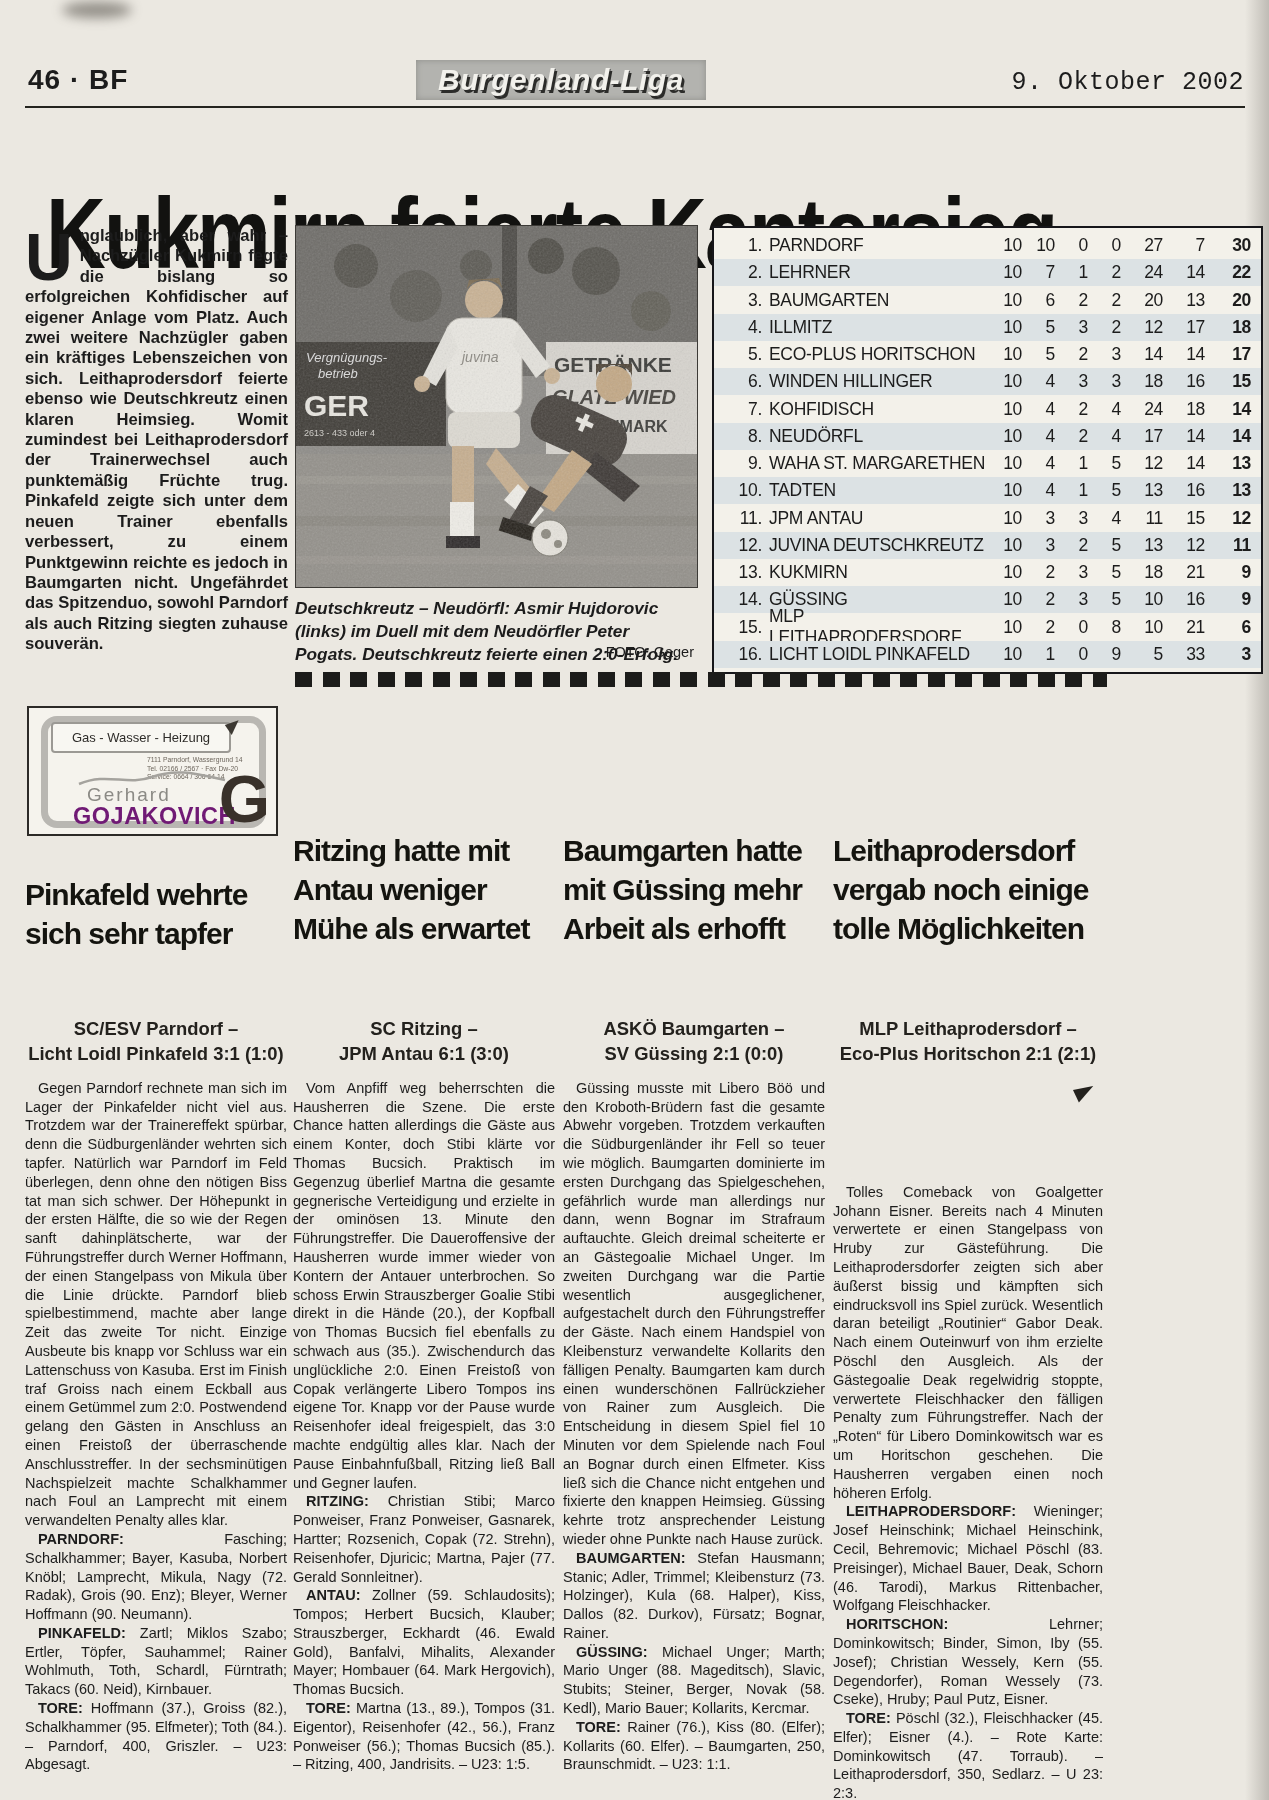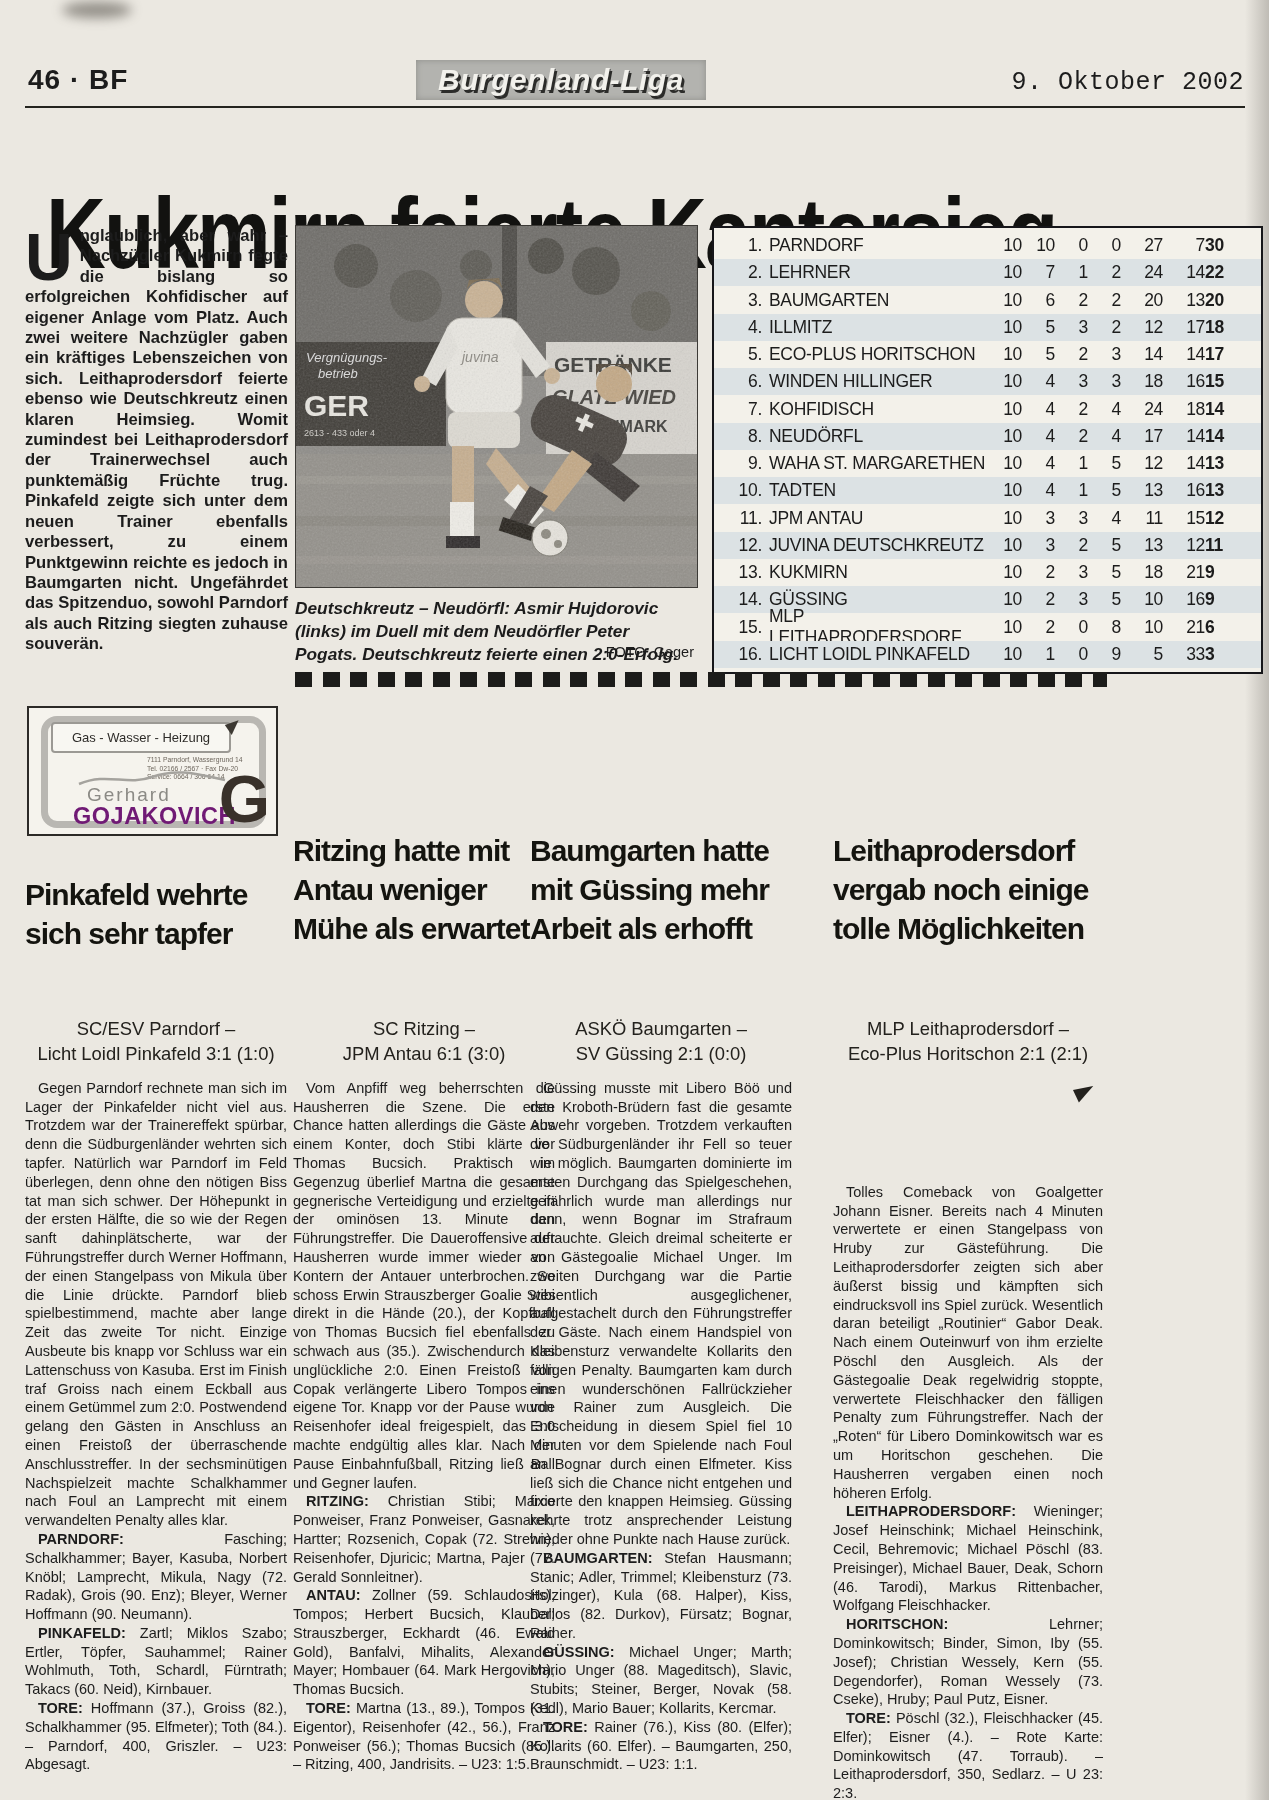--- a/index.html
+++ b/index.html
@@ -41,21 +41,21 @@
   
   .league-table{position:absolute;left:712px;top:226px;width:551px;height:448px;border:2.5px solid #16161a;
         background:#f3f1ea;box-sizing:border-box;padding:4px 0;display:flex;flex-direction:column;justify-content:center;}
   .trow{display:flex;align-items:center;height:27.3px;font-size:17.5px;letter-spacing:-.3px;
         padding:0 10px 0 12px;}
   .trow.shaded{background:#dce2e4;}
   .trow .pos{width:36px;text-align:right;margin-right:7px;}
   .trow .team{flex:1;}
   .trow .n{width:33px;text-align:right;}
   .trow .gf,.trow .ga{width:42px;text-align:right;}
-  .trow .pts{width:46px;text-align:left;font-weight:bold;}
+  .trow .pts{width:46px;text-align:right;font-weight:bold;}
 
   
   .ad-goja{position:absolute;left:27px;top:706px;width:247px;height:126px;border:2px solid #2c2a27;
         background:#f5f3ed;}
   .goja-frame{position:absolute;left:12px;top:8px;right:10px;bottom:6px;border:7px solid #b9b7b2;border-radius:16px;}
   .gas-box{position:absolute;left:22px;top:14px;width:176px;height:27px;background:#f8f7f2;
         border:2px solid #9b9994;border-radius:4px;display:flex;align-items:center;justify-content:center;
         font-size:13px;color:#2e2c29;}
   .gas-flag{position:absolute;left:198px;top:12px;width:0;height:0;border-left:14px solid #3c3832;
         border-top:4px solid transparent;border-bottom:8px solid transparent;transform:rotate(-35deg);}
@@ -66,25 +66,25 @@
   .goja-g{position:absolute;right:6px;top:58px;font-size:66px;line-height:1;font-weight:bold;color:#39312a;}
 
   
   .squares{position:absolute;left:295px;top:672px;width:812px;height:15px;
         background:repeating-linear-gradient(90deg,#1c1c1a 0 17px,transparent 17px 27.5px);}
 
   
   .article{position:absolute;top:806px;width:262px;height:992px;overflow:hidden;}
   .art-1{left:25px;}
   .art-2{left:293px;}
-  .art-3{left:530px;}
+  .art-3{left:563px;}
   .art-4{left:833px;width:270px;}
   .art-head{font-size:30px;line-height:39px;font-weight:bold;letter-spacing:-1px;height:160px;color:#14140f;}
   .art-1 .art-head{padding-top:44px;box-sizing:border-box;}
-  .match-title{text-align:center;font-weight:normal;font-size:18.4px;line-height:25px;margin:8px 0 13px;color:#23211d;}
+  .match-title{text-align:center;font-weight:bold;font-size:18.4px;line-height:25px;margin:8px 0 13px;color:#23211d;}
   .art-body p{margin:0;font-size:14.5px;line-height:18.8px;text-align:justify;text-indent:13px;}
   .art-body p b{letter-spacing:0;}
 
   
   .lehrner-wrap{position:relative;height:104px;display:flex;align-items:center;justify-content:center;}
   .lehrner{width:244px;height:64px;border:2.5px solid #14140f;border-radius:50%;background:#f7f5ef;
         display:flex;flex-direction:column;align-items:center;justify-content:center;box-shadow:2px 3px 0 rgba(60,56,50,.25);}
   .lehrner .powered{font-size:12.5px;letter-spacing:.3px;color:#23211d;}
   .lehrner .name{font-size:27px;font-weight:bold;letter-spacing:2.5px;margin-top:-1px;color:#14140f;}
   .lehrner-pennant{position:absolute;right:8px;top:6px;width:0;height:0;border-left:20px solid #23211d;

